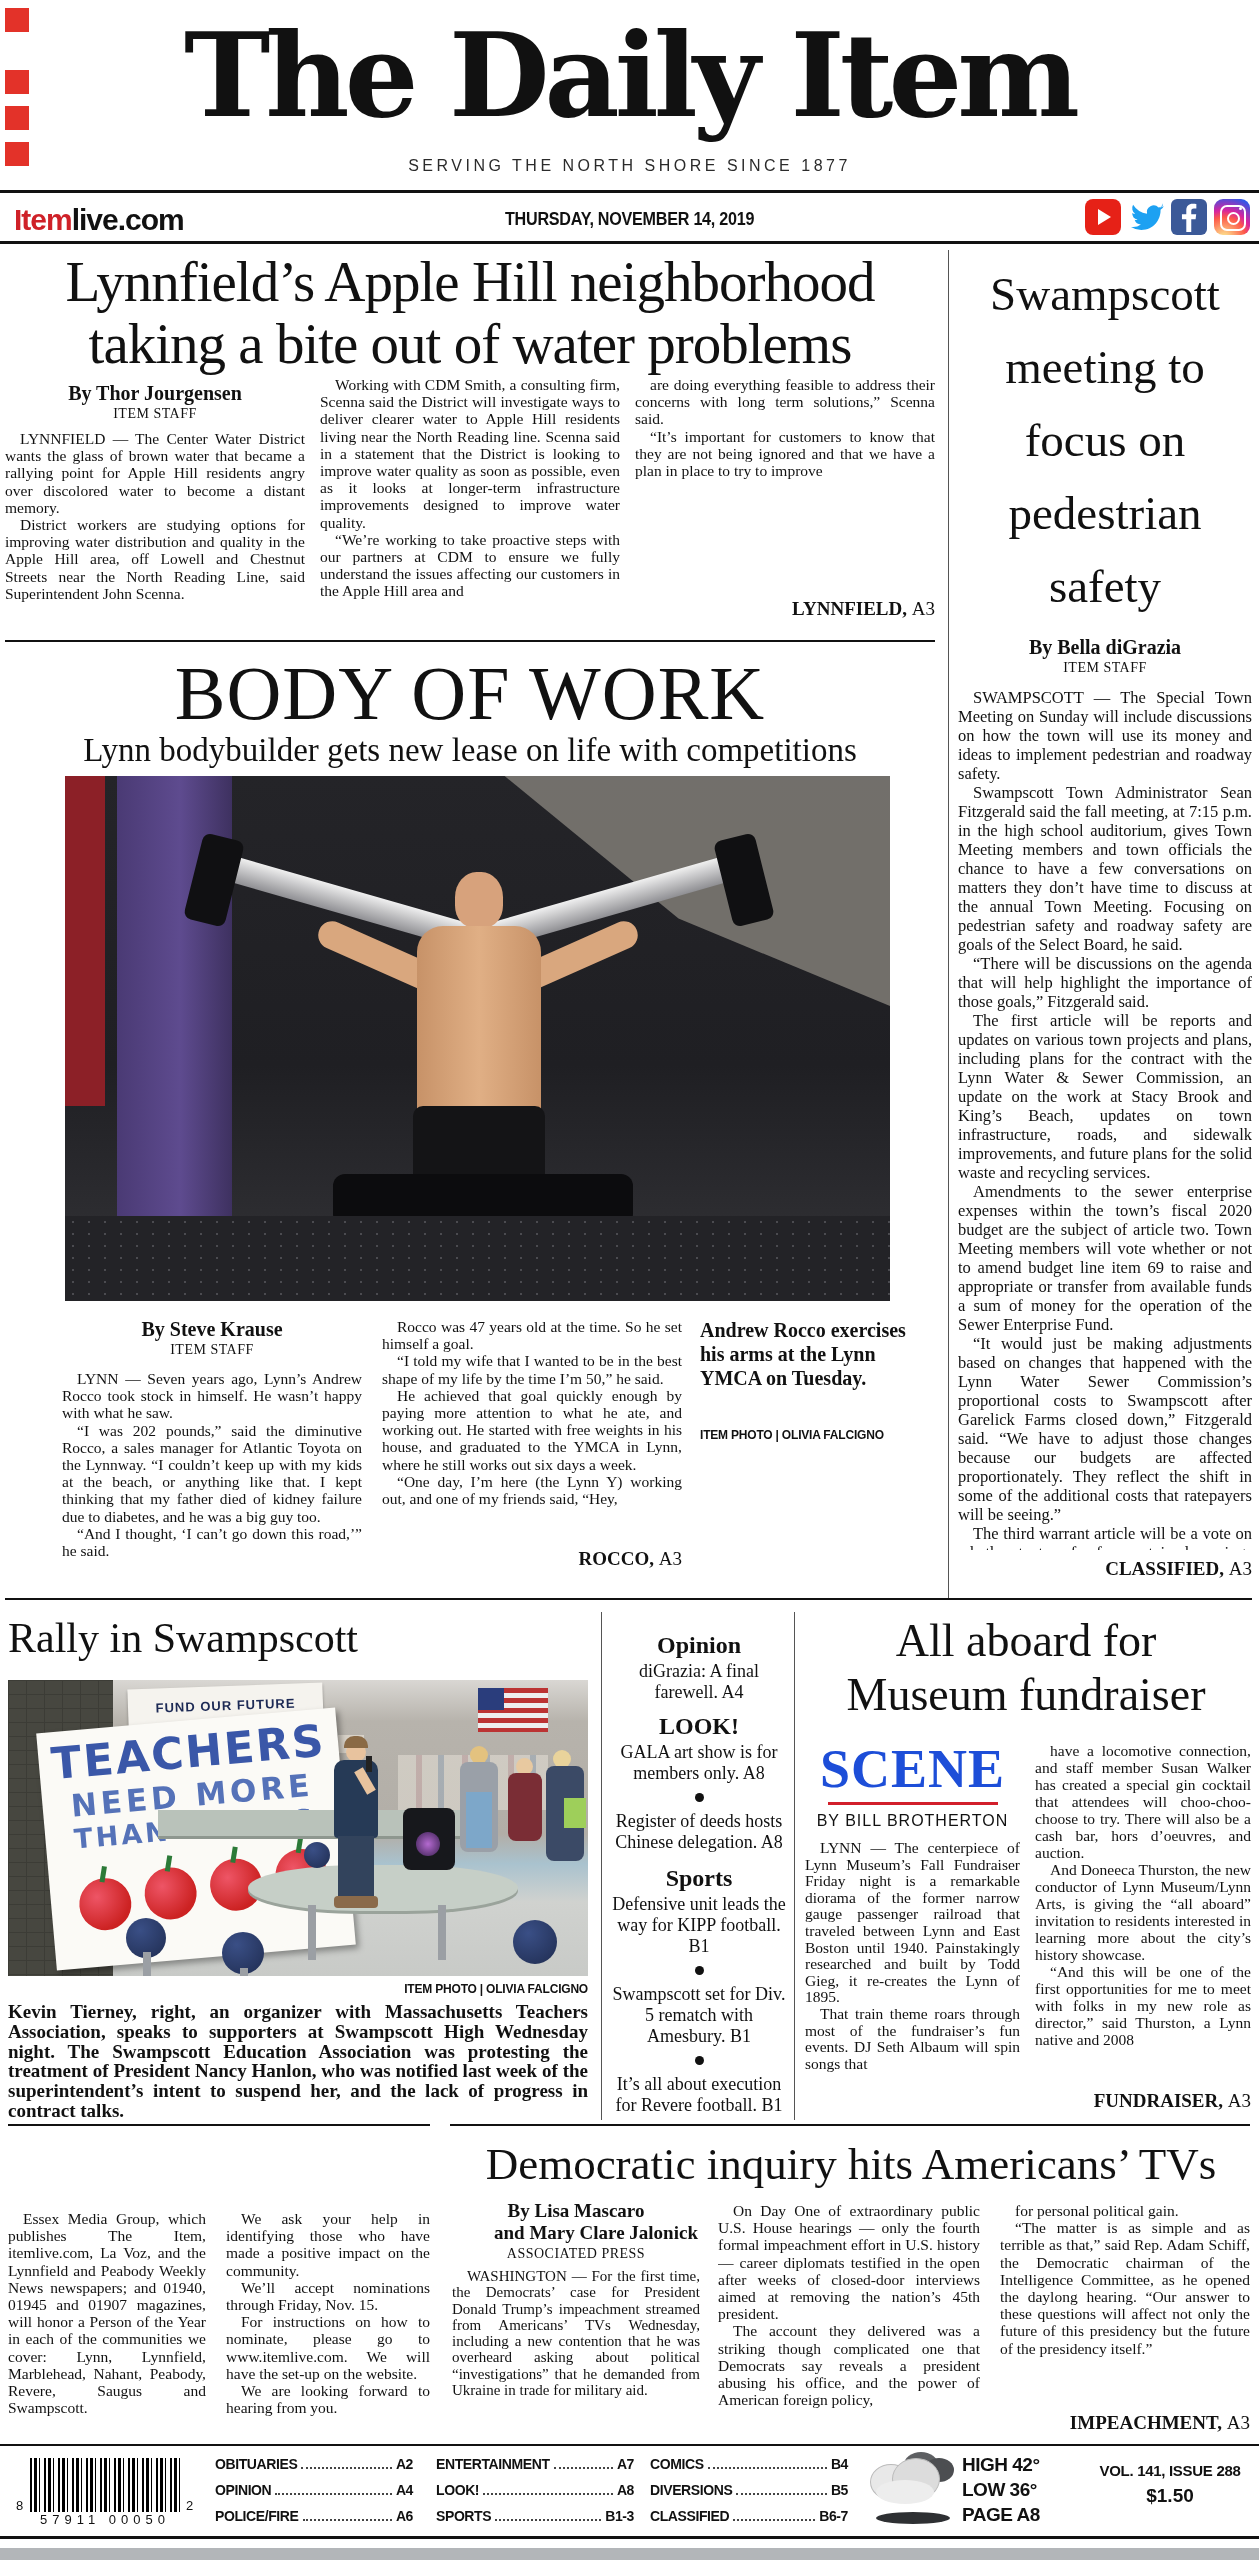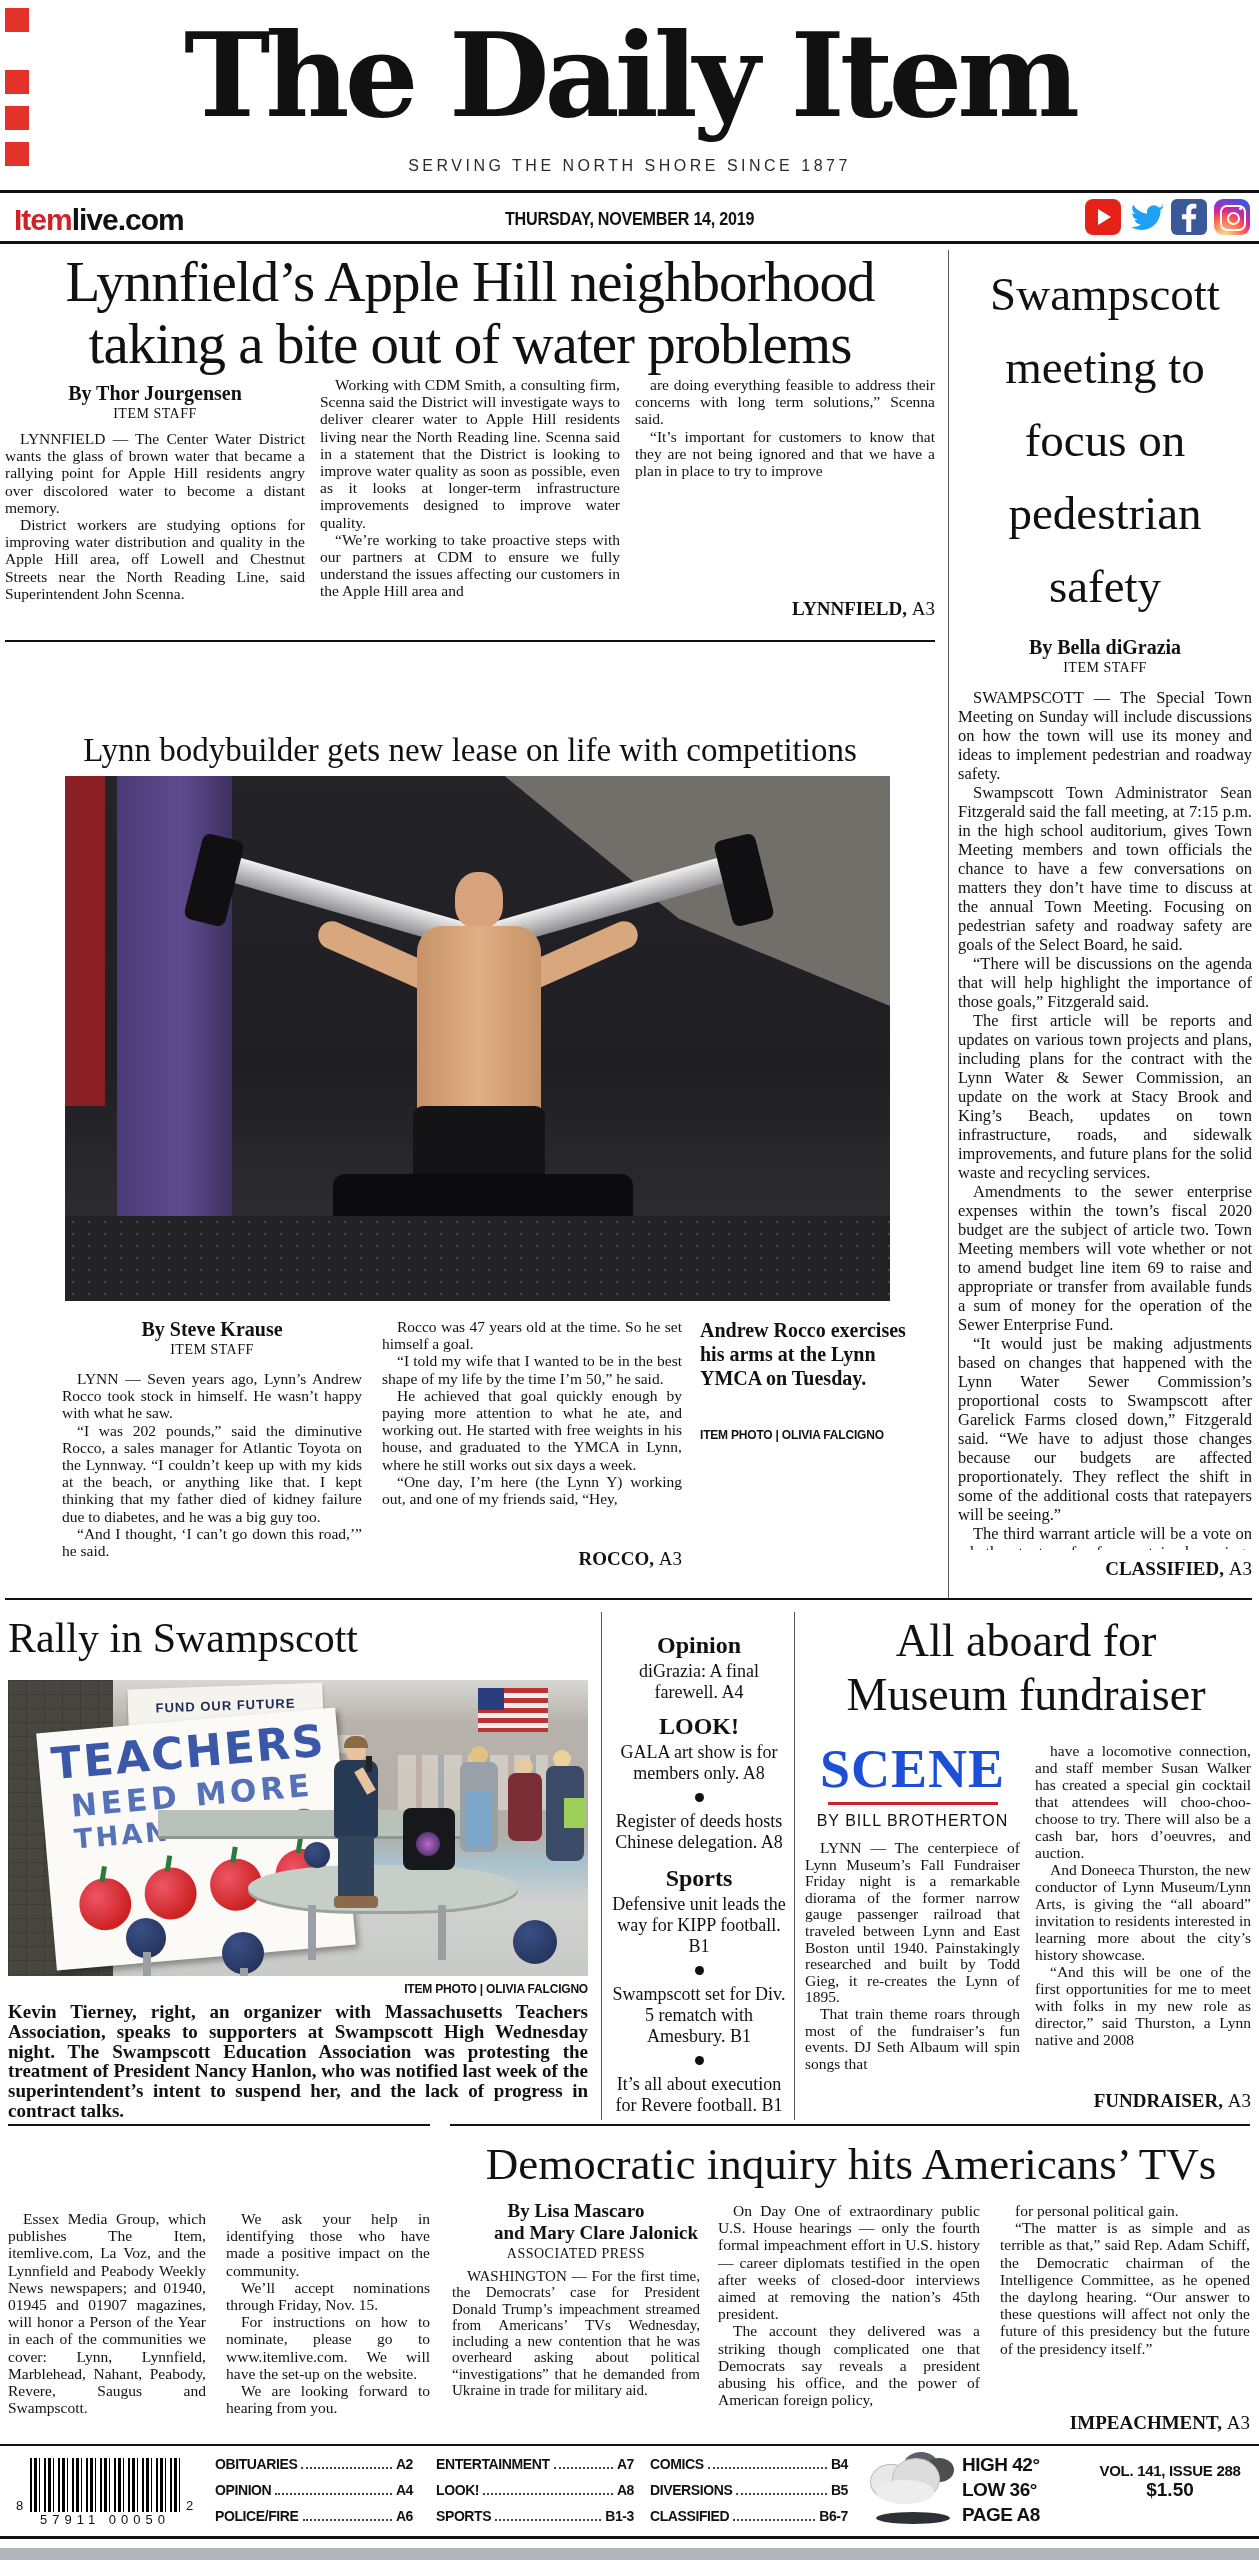--- a/index.html
+++ b/index.html
@@ -135,20 +135,21 @@
     <p>The first article will be reports and updates on various town projects and plans, including plans for the contract with the Lynn Water &amp; Sewer Commission, an update on the work at Stacy Brook and King’s Beach, updates on town infrastructure, roads, and sidewalk improvements, and future plans for the solid waste and recycling services.</p>
     <p>Amendments to the sewer enterprise expenses within the town’s fiscal 2020 budget are the subject of article two. Town Meeting members will vote whether or not to amend budget line item 69 to raise and appropriate or transfer from available funds a sum of money for the operation of the Sewer Enterprise Fund.</p>
     <p>“It would just be making adjustments based on changes that happened with the Lynn Water Sewer Commission’s proportional costs to Swampscott after Garelick Farms closed down,” Fitzgerald said. “We have to adjust those changes because our budgets are affected proportionately. They reflect the shift in some of the additional costs that ratepayers will be seeing.”</p>
     <p>The third warrant article will be a vote on whether to transfer from retained earnings of the Sewer Enterprise Fund, about $135,000, to be used and applied by the Select Board in the reduction of the sewer rate. The purpose would be to help offset the impact of the sewer rate change and keep it at a reasonable rate, which is about 3 percent, Fitzgerald said.</p>
   </div>
   <div class="abs jump" style="left:958px;top:1558px;width:294px">
     <span>CLASSIFIED,</span> <span class="pg">A3</span>
   </div>
 
   <div class="rule" style="left:5px;top:640px;width:930px;height:2px"></div>
+  <div class="abs center h-bow" style="left:5px;top:650px;width:930px">BODY OF WORK</div>
   <div class="abs center h-sub" style="left:5px;top:732px;width:930px">Lynn bodybuilder gets new lease on life with competitions</div>
 
   <div class="abs" style="left:65px;top:776px;width:825px;height:525px;overflow:hidden;background:linear-gradient(180deg,#242428 0%,#1f1f23 55%,#343438 100%)">
     <div class="abs" style="right:0;top:0;width:470px;height:230px;background:#7b7872;clip-path:polygon(18% 0,100% 0,100% 100%,55% 62%);opacity:.9"></div>
     <div class="abs" style="left:0;top:0;width:40px;height:330px;background:#8c2027"></div>
     <div class="abs" style="left:52px;top:0;width:115px;height:525px;background:linear-gradient(90deg,#4a3a74,#5e4b8f 55%,#3e3160)"></div>
     <div class="abs" style="left:150px;top:118px;width:300px;height:26px;background:linear-gradient(#f0f0f0,#8f8f93);border-radius:13px;transform:rotate(16deg)"></div>
     <div class="abs" style="left:378px;top:118px;width:300px;height:26px;background:linear-gradient(#f0f0f0,#8f8f93);border-radius:13px;transform:rotate(-16deg)"></div>
     <div class="abs" style="left:128px;top:60px;width:42px;height:88px;background:#101012;border-radius:8px;transform:rotate(14deg)"></div>
     <div class="abs" style="left:658px;top:60px;width:42px;height:88px;background:#101012;border-radius:8px;transform:rotate(-14deg)"></div>
@@ -374,19 +375,19 @@
     <div class="cloud-b" style="left:14px;top:62px;width:74px;height:12px;background:#2e3033;border-radius:50%"></div>
   </div>
   <div class="abs" style="left:962px;top:2452px;width:110px">
     <div class="wxt">HIGH 42°</div>
     <div class="wxt">LOW 36°</div>
     <div class="wxt">PAGE A8</div>
   </div>
 
   <div class="abs center" style="left:1085px;top:2462px;width:170px">
     <div class="sans" style="font-weight:bold;font-size:15px;letter-spacing:-.3px">VOL. 141, ISSUE 288</div>
-    <div class="sans" style="font-weight:bold;font-size:19px;">$1.50</div>
+    <div class="sans" style="font-weight:bold;font-size:19px;margin-top:6px">$1.50</div>
   </div>
 
   <div class="rule" style="left:0;top:2536px;width:1259px;height:3px"></div>
   <div class="abs" style="left:0;top:2548px;width:1259px;height:12px;background:#b3b6b9"></div>
 
 </div>
 
 </body></html>

